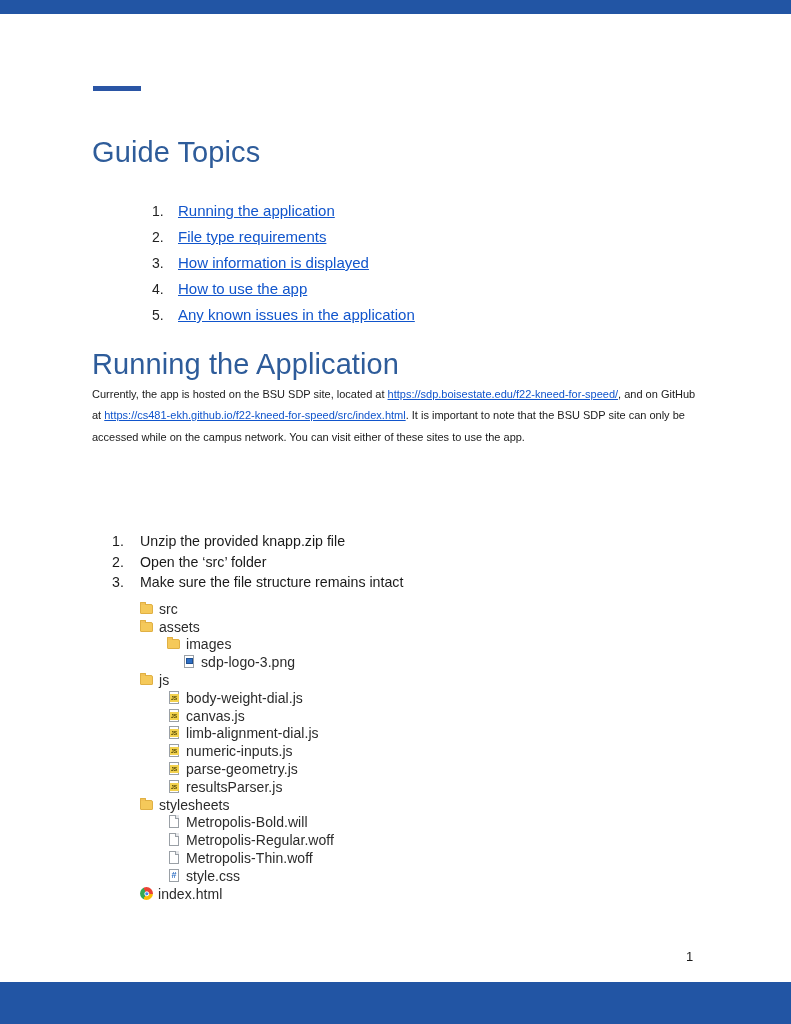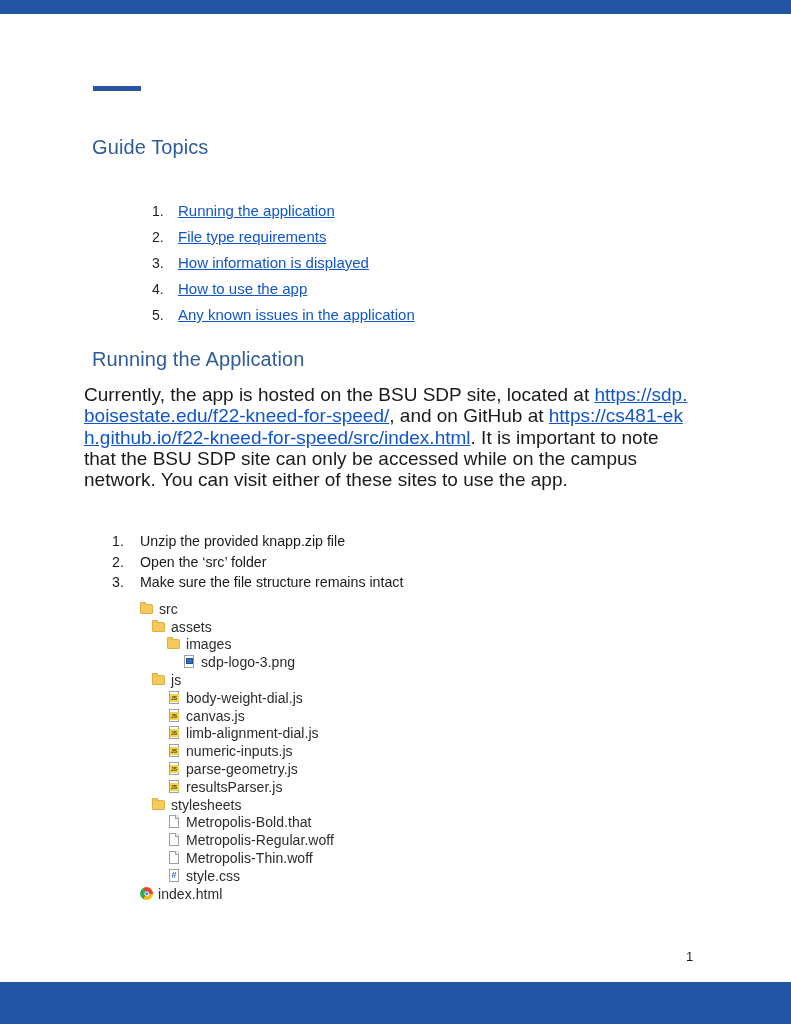--- a/index.html
+++ b/index.html
@@ -11,33 +11,33 @@
   }
   .bar-top{position:absolute;left:0;top:0;width:791px;height:14px;background:#2255A4;}
   .bar-bottom{position:absolute;left:0;top:982px;width:791px;height:42px;background:#2255A4;}
 
   .page{position:absolute;left:0;top:0;width:791px;height:1024px;}
 
   .accent-rule{position:absolute;left:93px;top:86px;width:48px;height:5px;background:#2A55A5;}
 
   .h1{
     position:absolute;left:92px;color:#2E5C9A;
-    font-size:20px;font-weight:400;letter-spacing:0.1px;white-space:nowrap;
+    font-size:29px;font-weight:400;letter-spacing:0.1px;white-space:nowrap;
   }
   #h-guide-topics{top:136px;}
   #h-running{top:348px;}
 
   .toc{position:absolute;left:112px;top:186px;width:520px;}
   .toc-item{display:flex;align-items:baseline;height:26px;font-size:14.5px;color:#222;}
   .toc-num{width:26px;flex:0 0 26px;color:#222;font-size:14px;}
   .toc-link{color:#1155CC;text-decoration:underline;font-size:15px;}
 
   .para{
-    position:absolute;left:84px;width:606px;
-    font-size:19px;line-height:21.3px;color:#1a1a1a;
+    position:absolute;left:92px;width:606px;
+    font-size:11px;line-height:21.3px;color:#1a1a1a;
   }
   #para-hosting{top:384px;}
   #para-steps-intro{top:512px;width:600px;}
   .link{color:#1155CC;text-decoration:underline;word-break:break-all;}
 
   .steps{position:absolute;left:112px;top:533px;width:560px;}
   .step{display:flex;align-items:baseline;height:20.5px;font-size:14.2px;color:#1a1a1a;}
   .step-num{width:28px;flex:0 0 28px;}
 
   
@@ -80,21 +80,21 @@
 
   
   .ico-chrome{width:13px;height:13px;border-radius:50%;overflow:hidden;
      background:conic-gradient(from -30deg,#EA4335 0deg 120deg,#FBBC05 120deg 240deg,#34A853 240deg 360deg);
      margin-right:5px;position:relative;}
   .ico-chrome::after{content:"";position:absolute;left:50%;top:50%;width:5.4px;height:5.4px;
      transform:translate(-50%,-50%);background:#4285F4;border:1.1px solid #ffffff;
      border-radius:50%;box-sizing:border-box;}
 
   .ind-0{margin-left:0px;}
-  .ind-1{margin-left:12px;}
+  .ind-1{}
   .ind-2{margin-left:27px;}
   .ind-3{margin-left:42px;}
 
   .page-number{position:absolute;left:686px;top:949px;font-size:13px;color:#1a1a1a;}
 </style>
 </head>
 <body>
 
 <div class="page">
 
@@ -193,21 +193,21 @@
       <div class="node ind-2">
         <span class="ico ico-js"></span>
         <span>resultsParser.js</span>
       </div>
       <div class="node ind-1">
         <span class="ico ico-folder"></span>
         <span>stylesheets</span>
       </div>
       <div class="node ind-2">
         <span class="ico ico-page"></span>
-        <span>Metropolis-Bold.that</span>
+        <span>Metropolis-Bold.will</span>
       </div>
       <div class="node ind-2">
         <span class="ico ico-page"></span>
         <span>Metropolis-Regular.woff</span>
       </div>
       <div class="node ind-2">
         <span class="ico ico-page"></span>
         <span>Metropolis-Thin.woff</span>
       </div>
       <div class="node ind-2">

